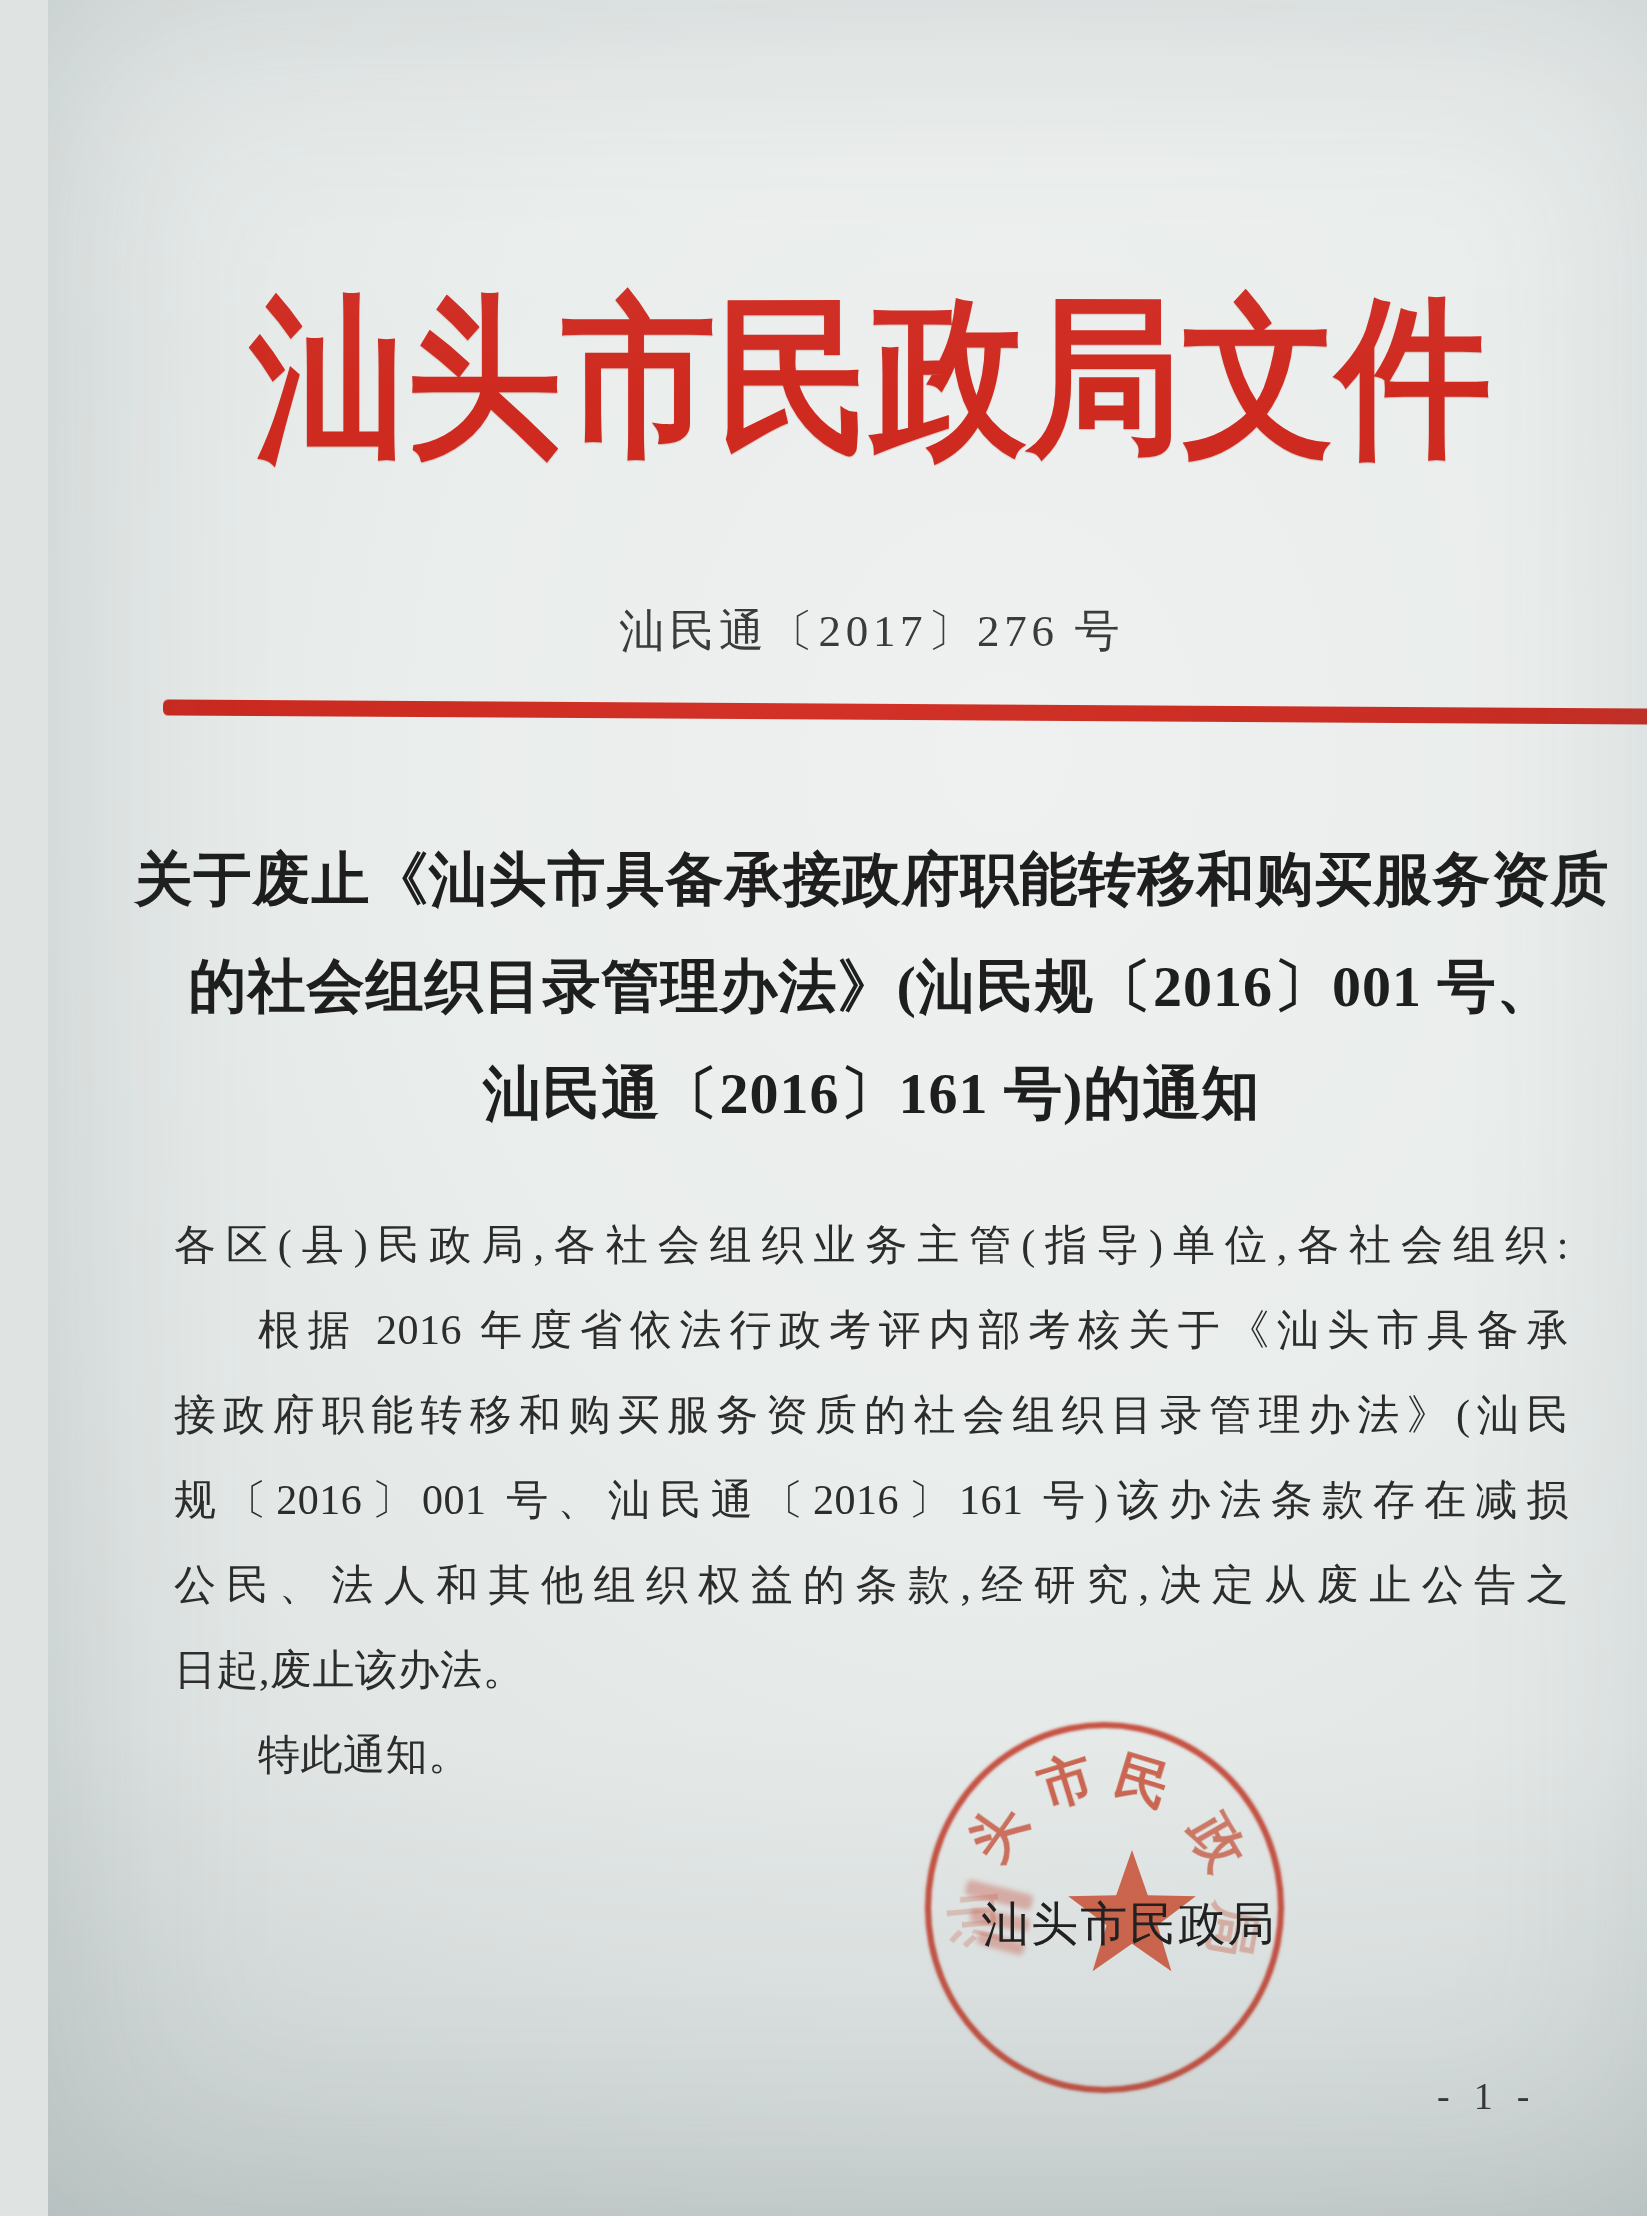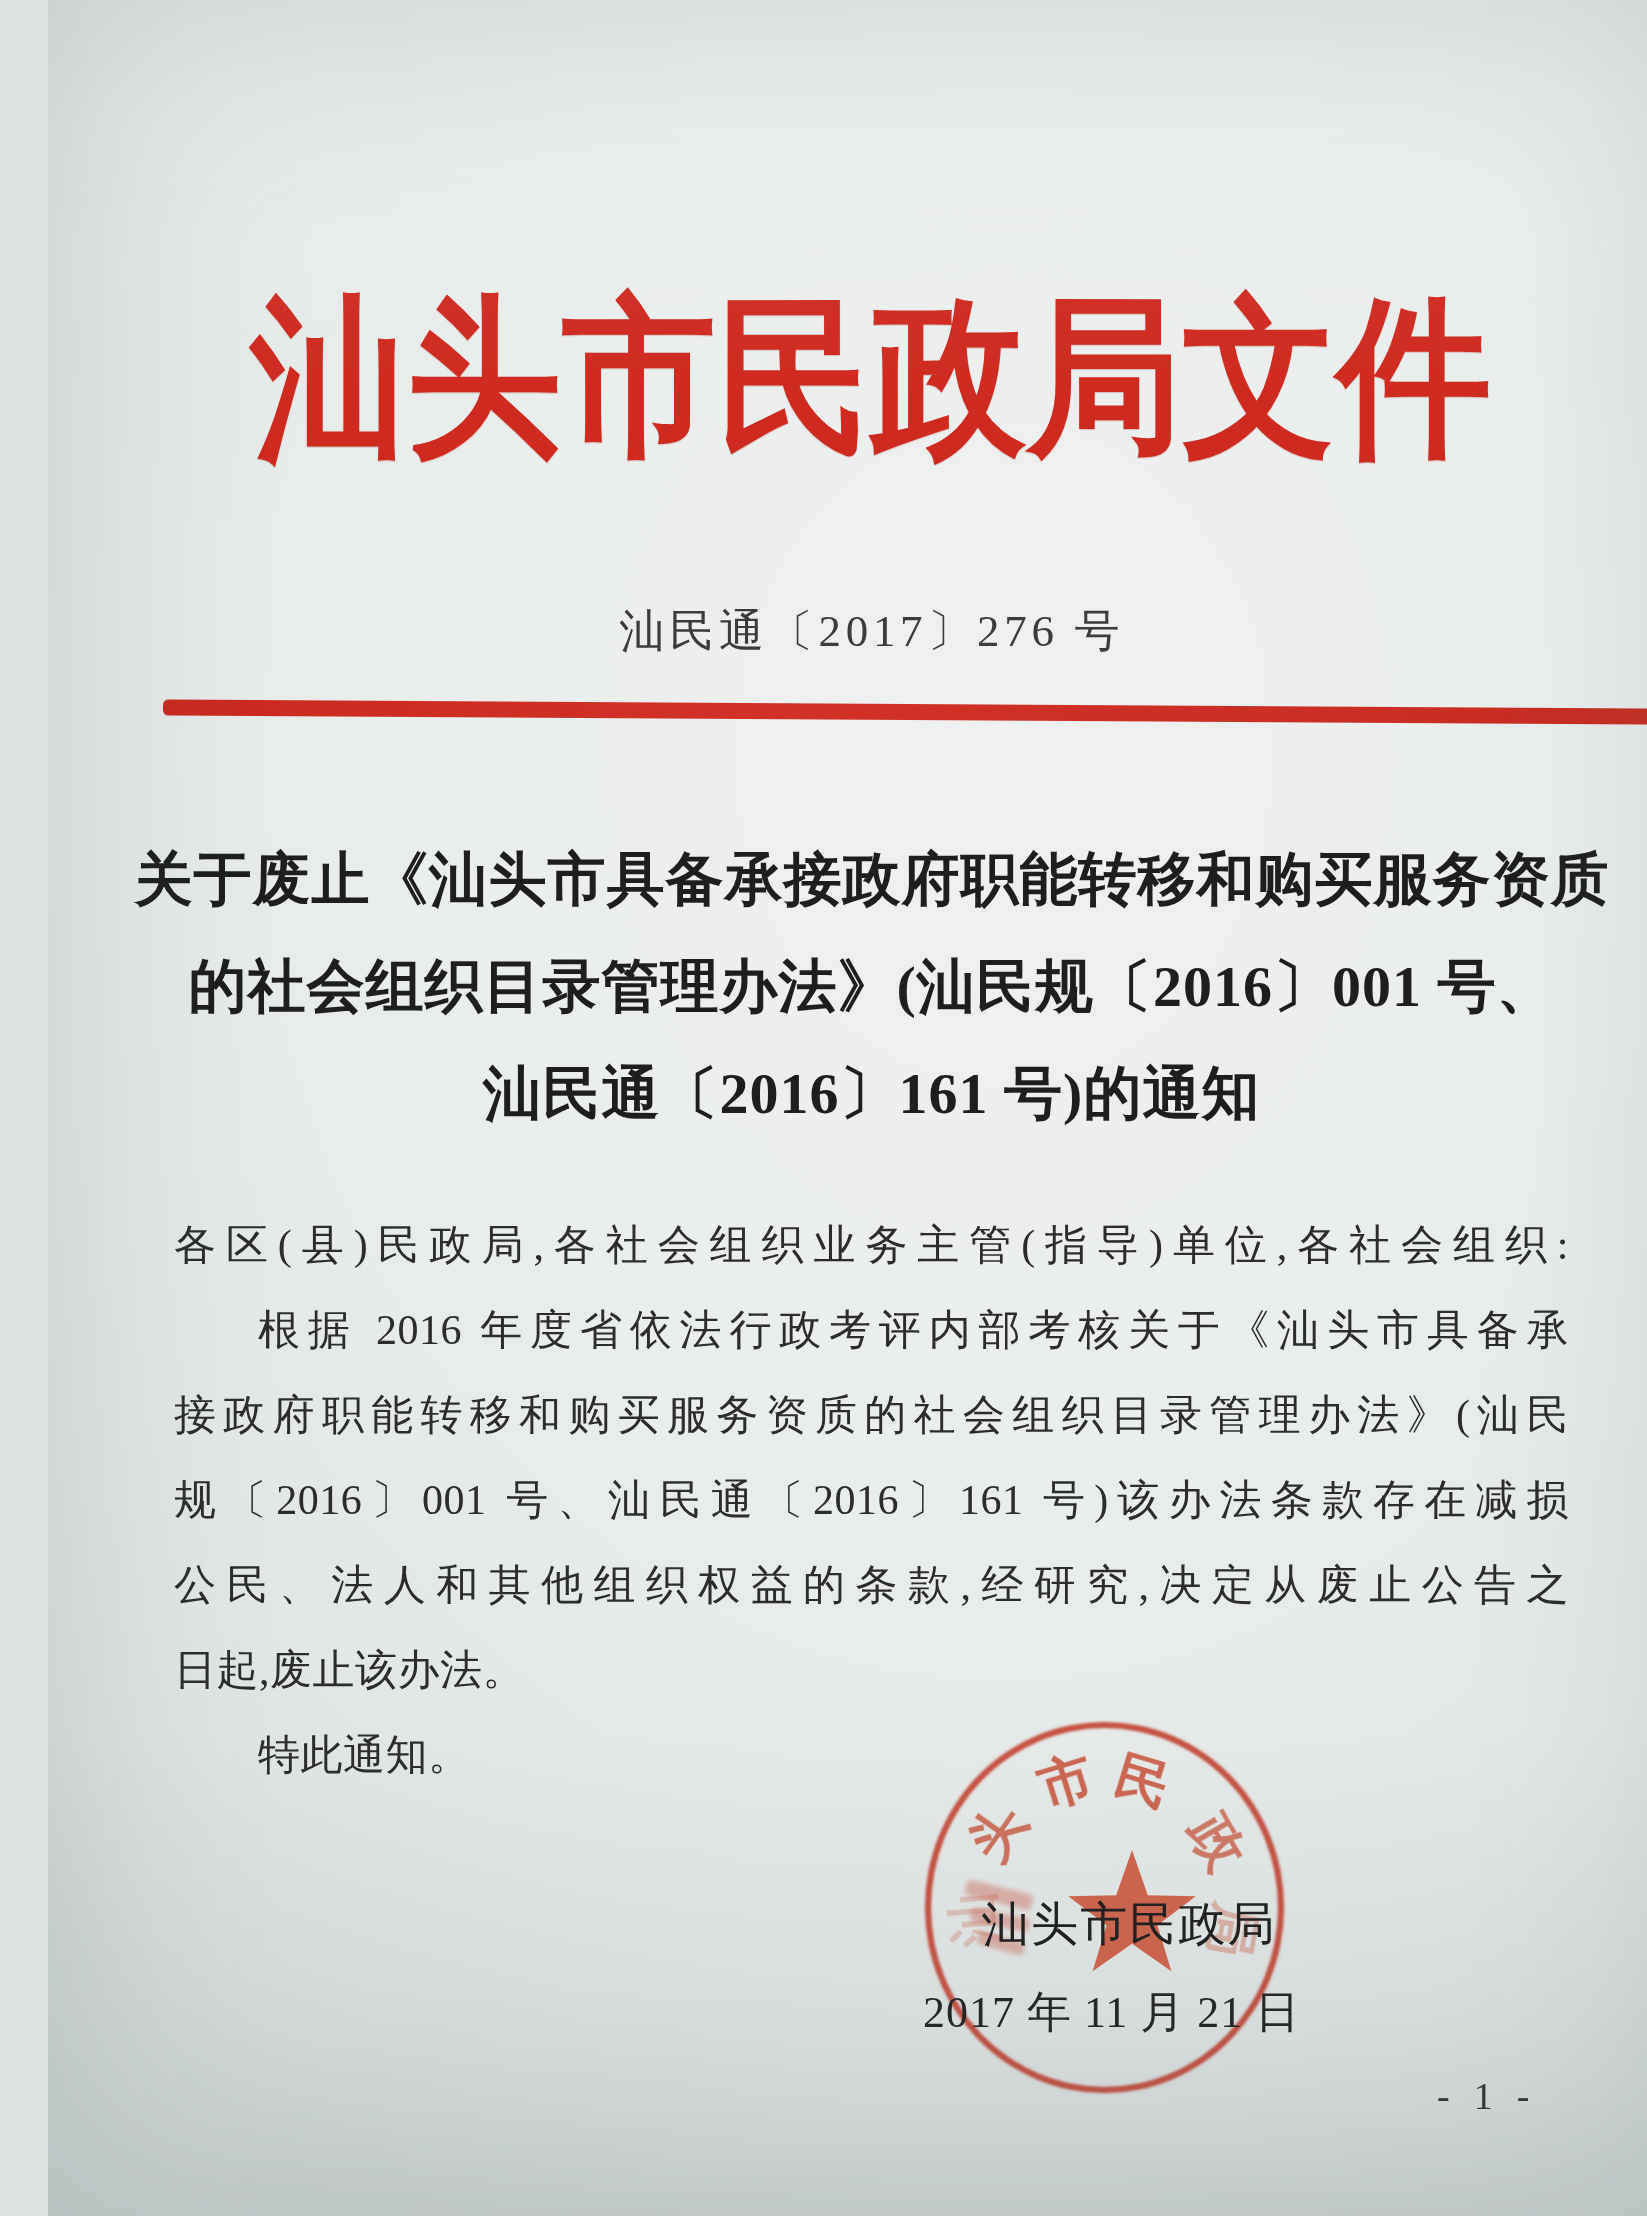--- a/index.html
+++ b/index.html
@@ -145,18 +145,17 @@
     <svg class="seal-star" viewBox="0 0 100 100" xmlns="http://www.w3.org/2000/svg">
       <polygon points="50,0 61.8,33.8 97.6,34.5 69,56.2 79.4,90.5 50,70 20.6,90.5 31,56.2 2.4,34.5 38.2,33.8" fill="rgba(203,74,46,0.9)"></polygon>
     </svg>
     <div class="seal-smudge sm1"></div>
     <div class="seal-smudge sm2"></div>
     <div class="seal-smudge sm3"></div>
   </div>
 
   <div class="signature-name">汕头市民政局</div>
 
-  <div class="signature-date">2017 年 11 月 21 日</div>
 
   <div class="page-number">- 1 -</div>
 
 </div>
 
 
 </body></html>

